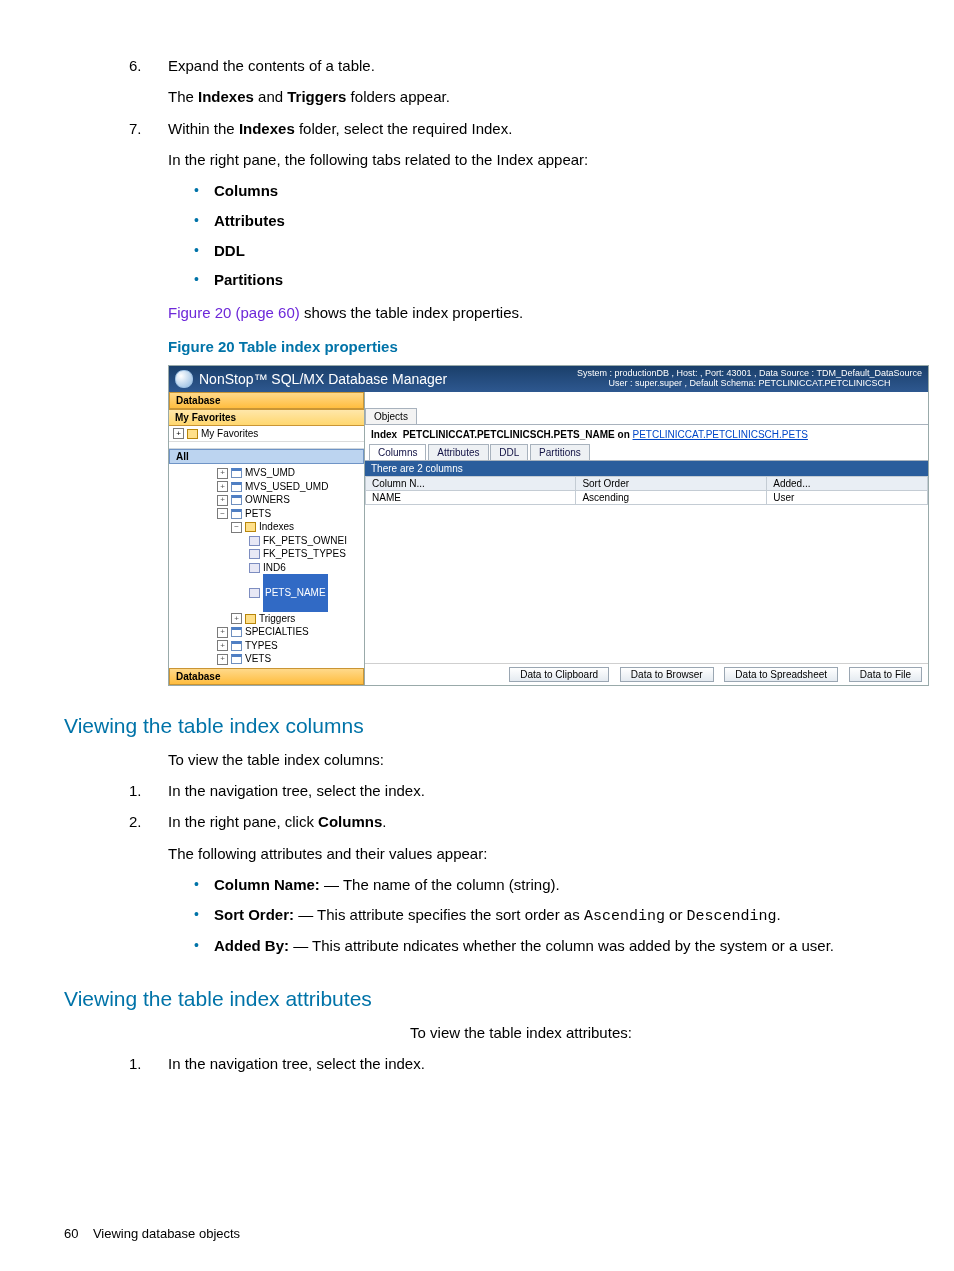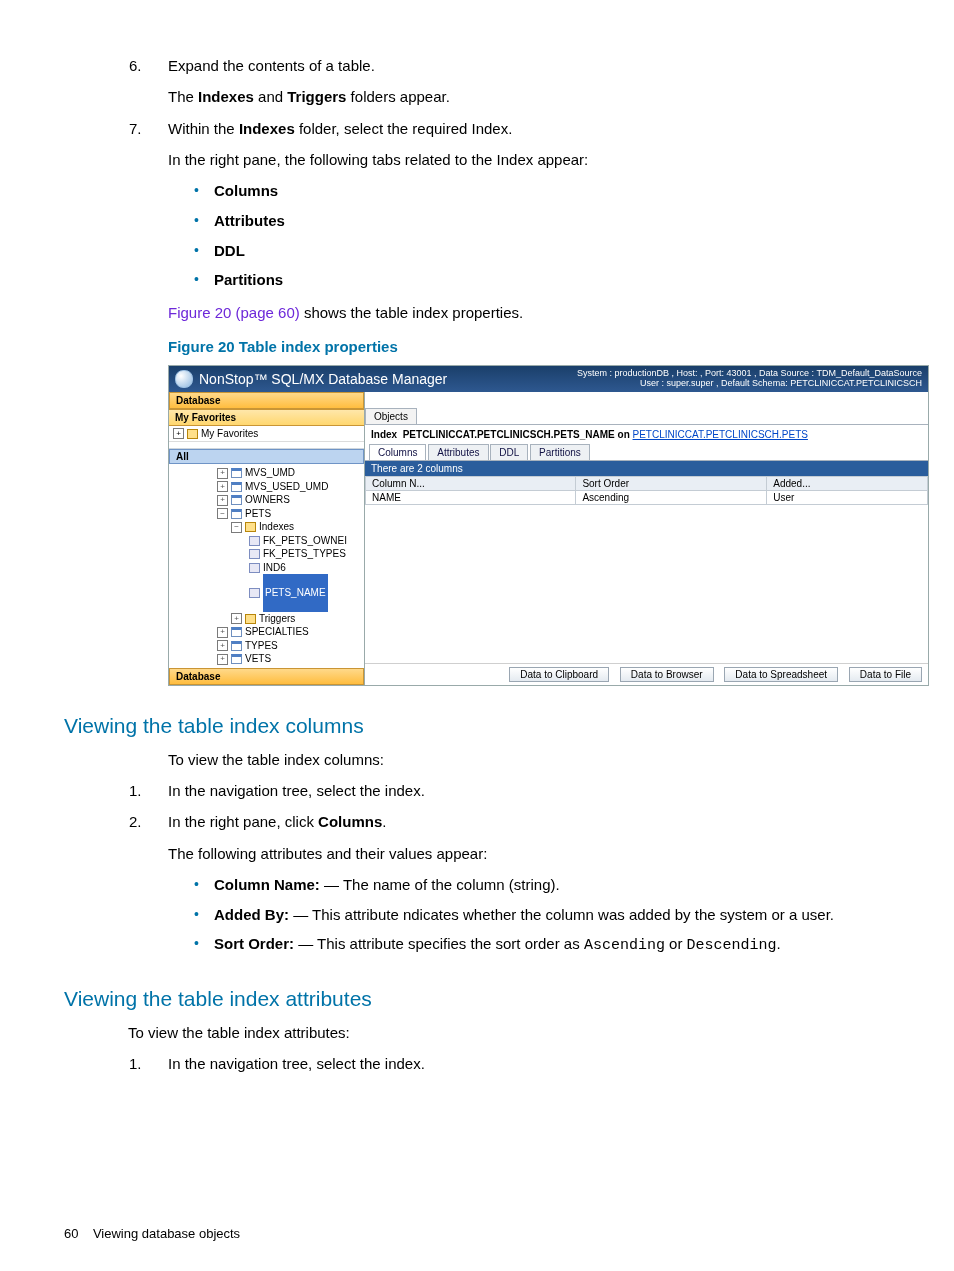--- a/index.html
+++ b/index.html
@@ -16,21 +16,21 @@
   .figcap{color:#0073a8;font-weight:700;margin:14px 0 10px 104px;font-size:15px;}
   .h2{color:#0073a8;font-size:21px;margin:28px 0 10px 0;font-weight:400;}
   .mono{font-family:"Courier New",monospace;}
   .footer{position:absolute;left:64px;bottom:30px;font-size:13px;}
 
   
   .shot{margin-left:104px;border:1px solid #9aa;width:759px;font-family:Tahoma,Arial,sans-serif;font-size:10px;color:#000;}
   .titlegrad{background:linear-gradient(to bottom,#1a3f6a,#2e5890);height:26px;display:flex;align-items:center;color:#fff;padding:0 6px;justify-content:space-between;}
   .titlegrad .appicon{width:16px;height:16px;border:1px solid #9bbfe2;border-radius:8px;margin-right:6px;display:inline-block;background:radial-gradient(circle at 5px 5px,#fff,#8eb8e0);}
   .titlegrad .l{display:flex;align-items:center;font-size:14px;}
-  .titlegrad .r{font-size:9px;text-align:right;line-height:1.1;}
+  .titlegrad .r{font-size:9px;text-align:center;line-height:1.1;}
   .body2{display:flex;align-items:stretch;}
   .leftp{width:195px;border-right:1px solid #9aa;display:flex;flex-direction:column;}
   .sect{background:linear-gradient(to bottom,#ffd98a,#ffbd3f);border:1px solid #c99535;padding:2px 6px;font-size:10px;font-weight:700;color:#000;}
   .yellow2{background:linear-gradient(to bottom,#ffe7aa,#ffd76f);border-top:1px solid #c99535;border-bottom:1px solid #c99535;padding:2px 6px;font-size:10px;font-weight:700;}
   .treebox{flex:1;background:#fff;overflow:auto;font-size:10px;line-height:1.35;padding:2px 0;}
   .treebox .r1{white-space:nowrap;display:flex;align-items:center;padding:0 4px 0 0;}
   .treebox .r1 .pm{width:9px;height:9px;border:1px solid #7a7a7a;margin-right:3px;display:inline-flex;align-items:center;justify-content:center;font-size:8px;line-height:1;color:#555;}
   .treebox .r1 .ic{width:11px;height:10px;margin-right:3px;display:inline-block;}
   .ic-tbl{background:#fff;border:1px solid #6e8fbf;border-top:3px solid #4f7fc4;box-sizing:border-box;}
   .ic-fld{background:#ffe08a;border:1px solid #b8860b;box-sizing:border-box;}
@@ -217,26 +217,26 @@
 
   <div class="h2">Viewing the table index columns</div>
   <div class="indent" style="">To view the table index columns:</div>
   <ol class="steps">
     <li><span class="n">1.</span><span>In the navigation tree, select the index.</span></li>
     <li><span class="n">2.</span><span>In the right pane, click </span><strong>Columns</strong><span>.</span></li>
   </ol>
   <div class="indent">The following attributes and their values appear:</div>
   <ul class="b">
     <li><strong>Column Name:</strong><span> — The name of the column (string).</span></li>
+    <li><strong>Sort Order:</strong><span> — This attribute specifies the sort order as </span><span class="mono">Ascending</span><span> or </span><span class="mono">Descending</span><span>.</span></li>
     <li><strong>Added By:</strong><span> — This attribute ndicates whether the column was added by the system or a user.</span></li>
-    <li><strong>Sort Order:</strong><span> — This attribute specifies the sort order as </span><span class="mono">Ascending</span><span> or </span><span class="mono">Descending</span><span>.</span></li>
   </ul>
 
   <div class="h2">Viewing the table index attributes</div>
-  <div class="indent" style="margin-left:64px;">To view the table index attributes:</div>
+  <div class="indent" style="margin-left:88px;text-align:center;">To view the table index attributes:</div>
   <ol class="steps">
     <li><span class="n">1.</span><span>In the navigation tree, select the index.</span></li>
   </ol>
 
   <div class="footer">
     <span>60</span>&nbsp;&nbsp;&nbsp;&nbsp;<span>Viewing database objects</span>
   </div>
 </div>
 
 </body></html>

